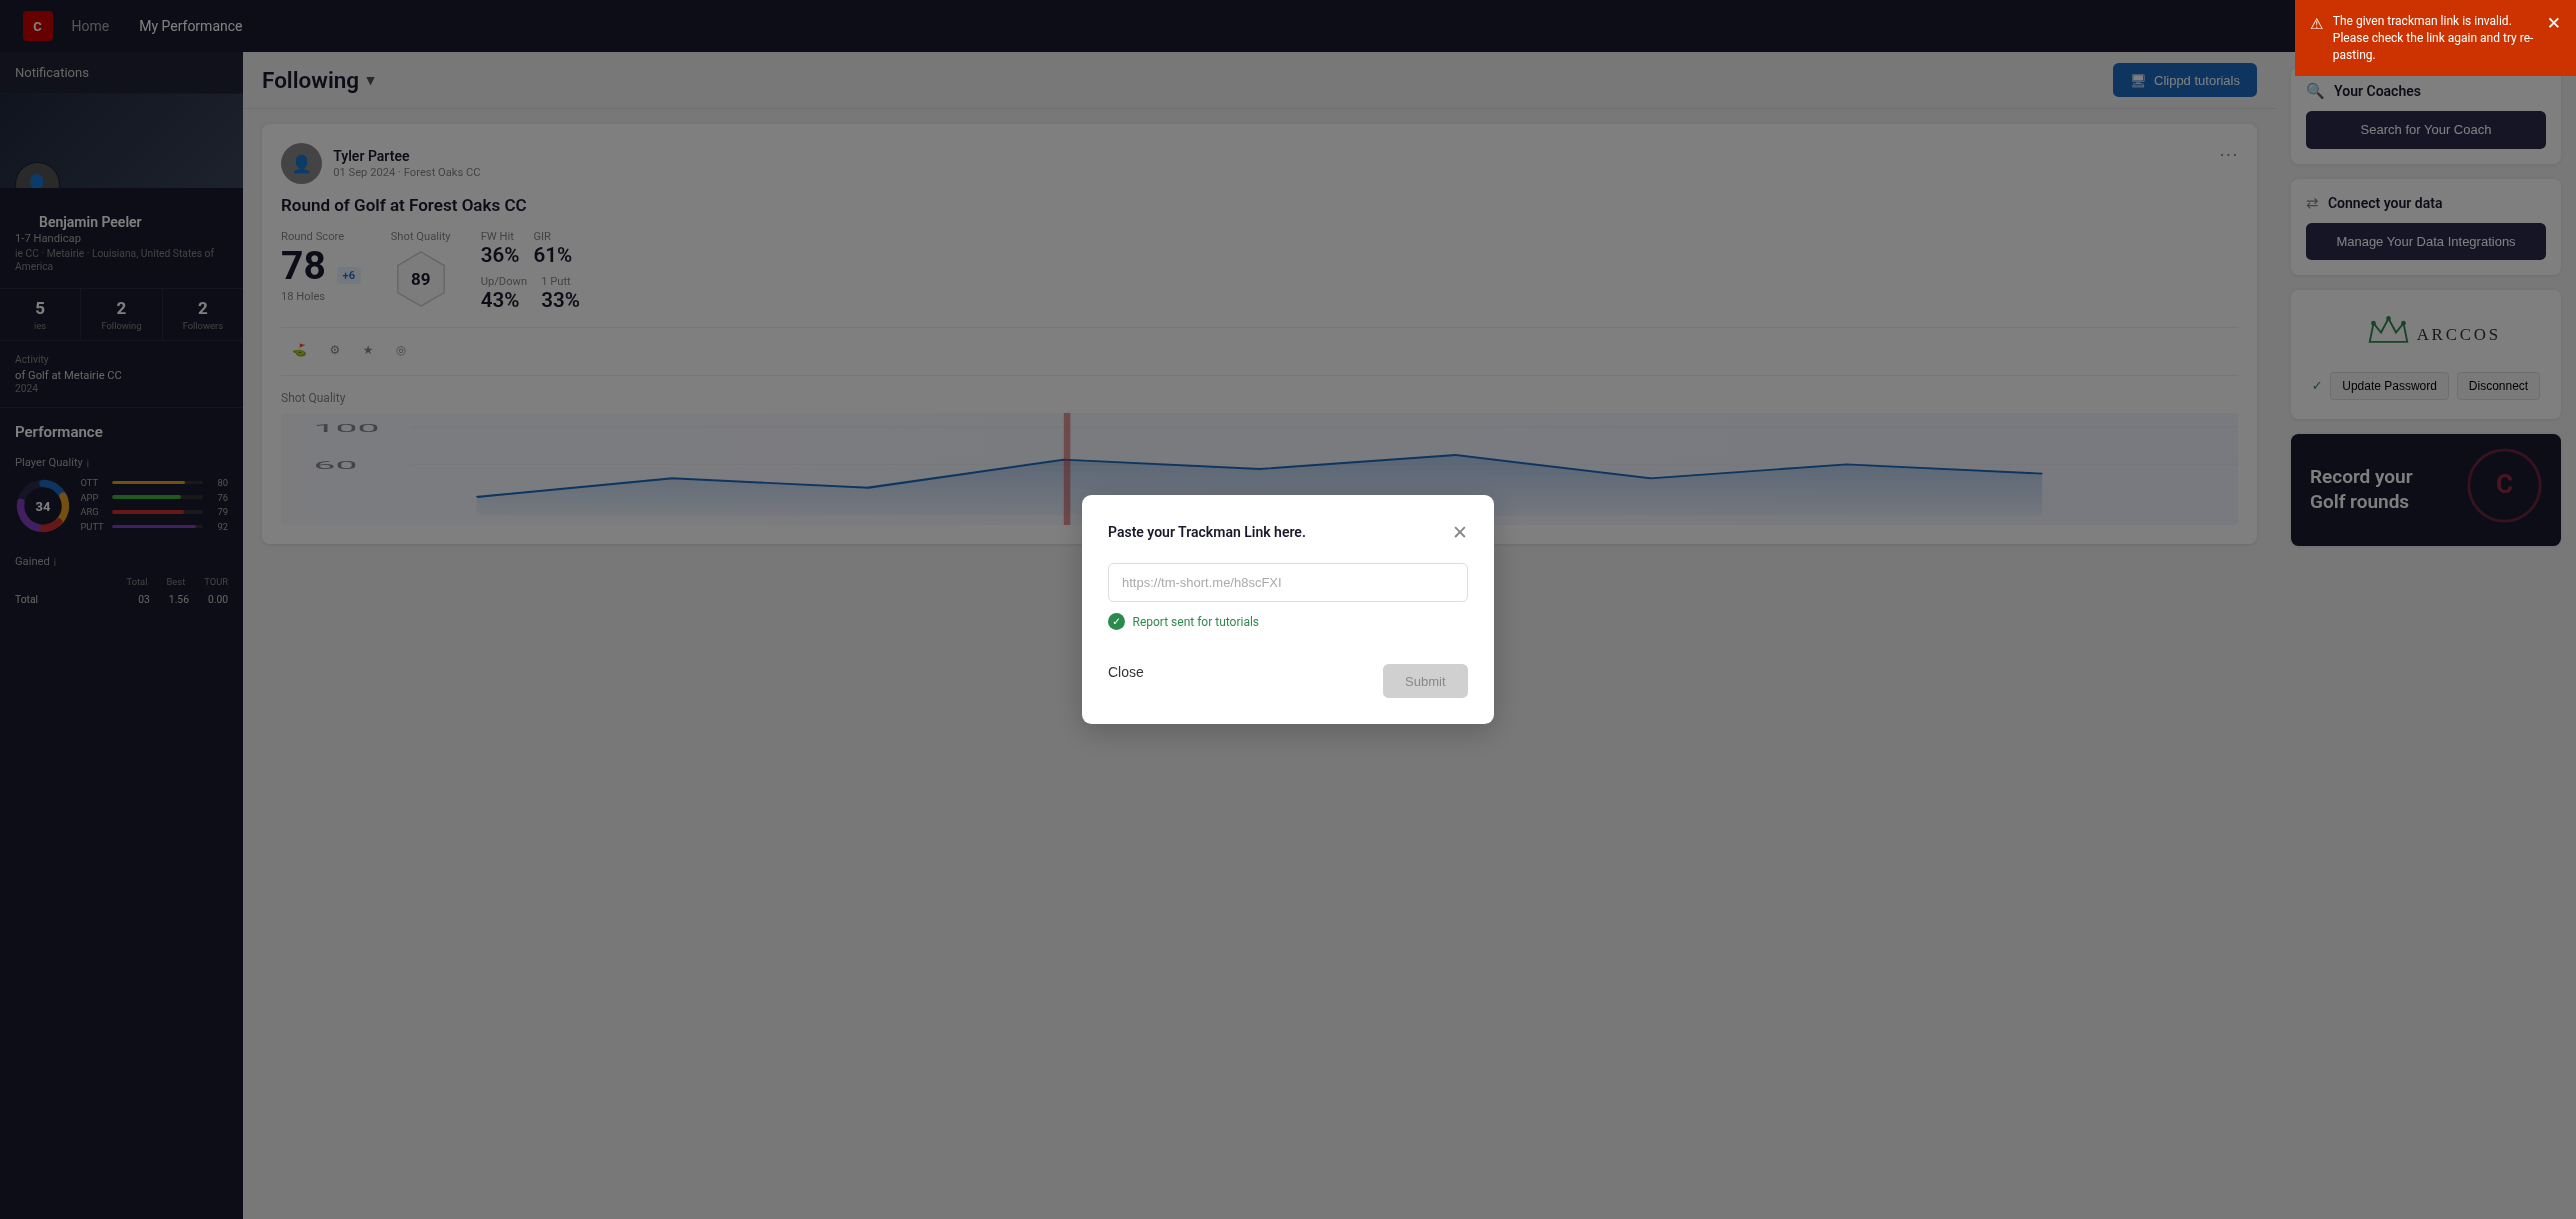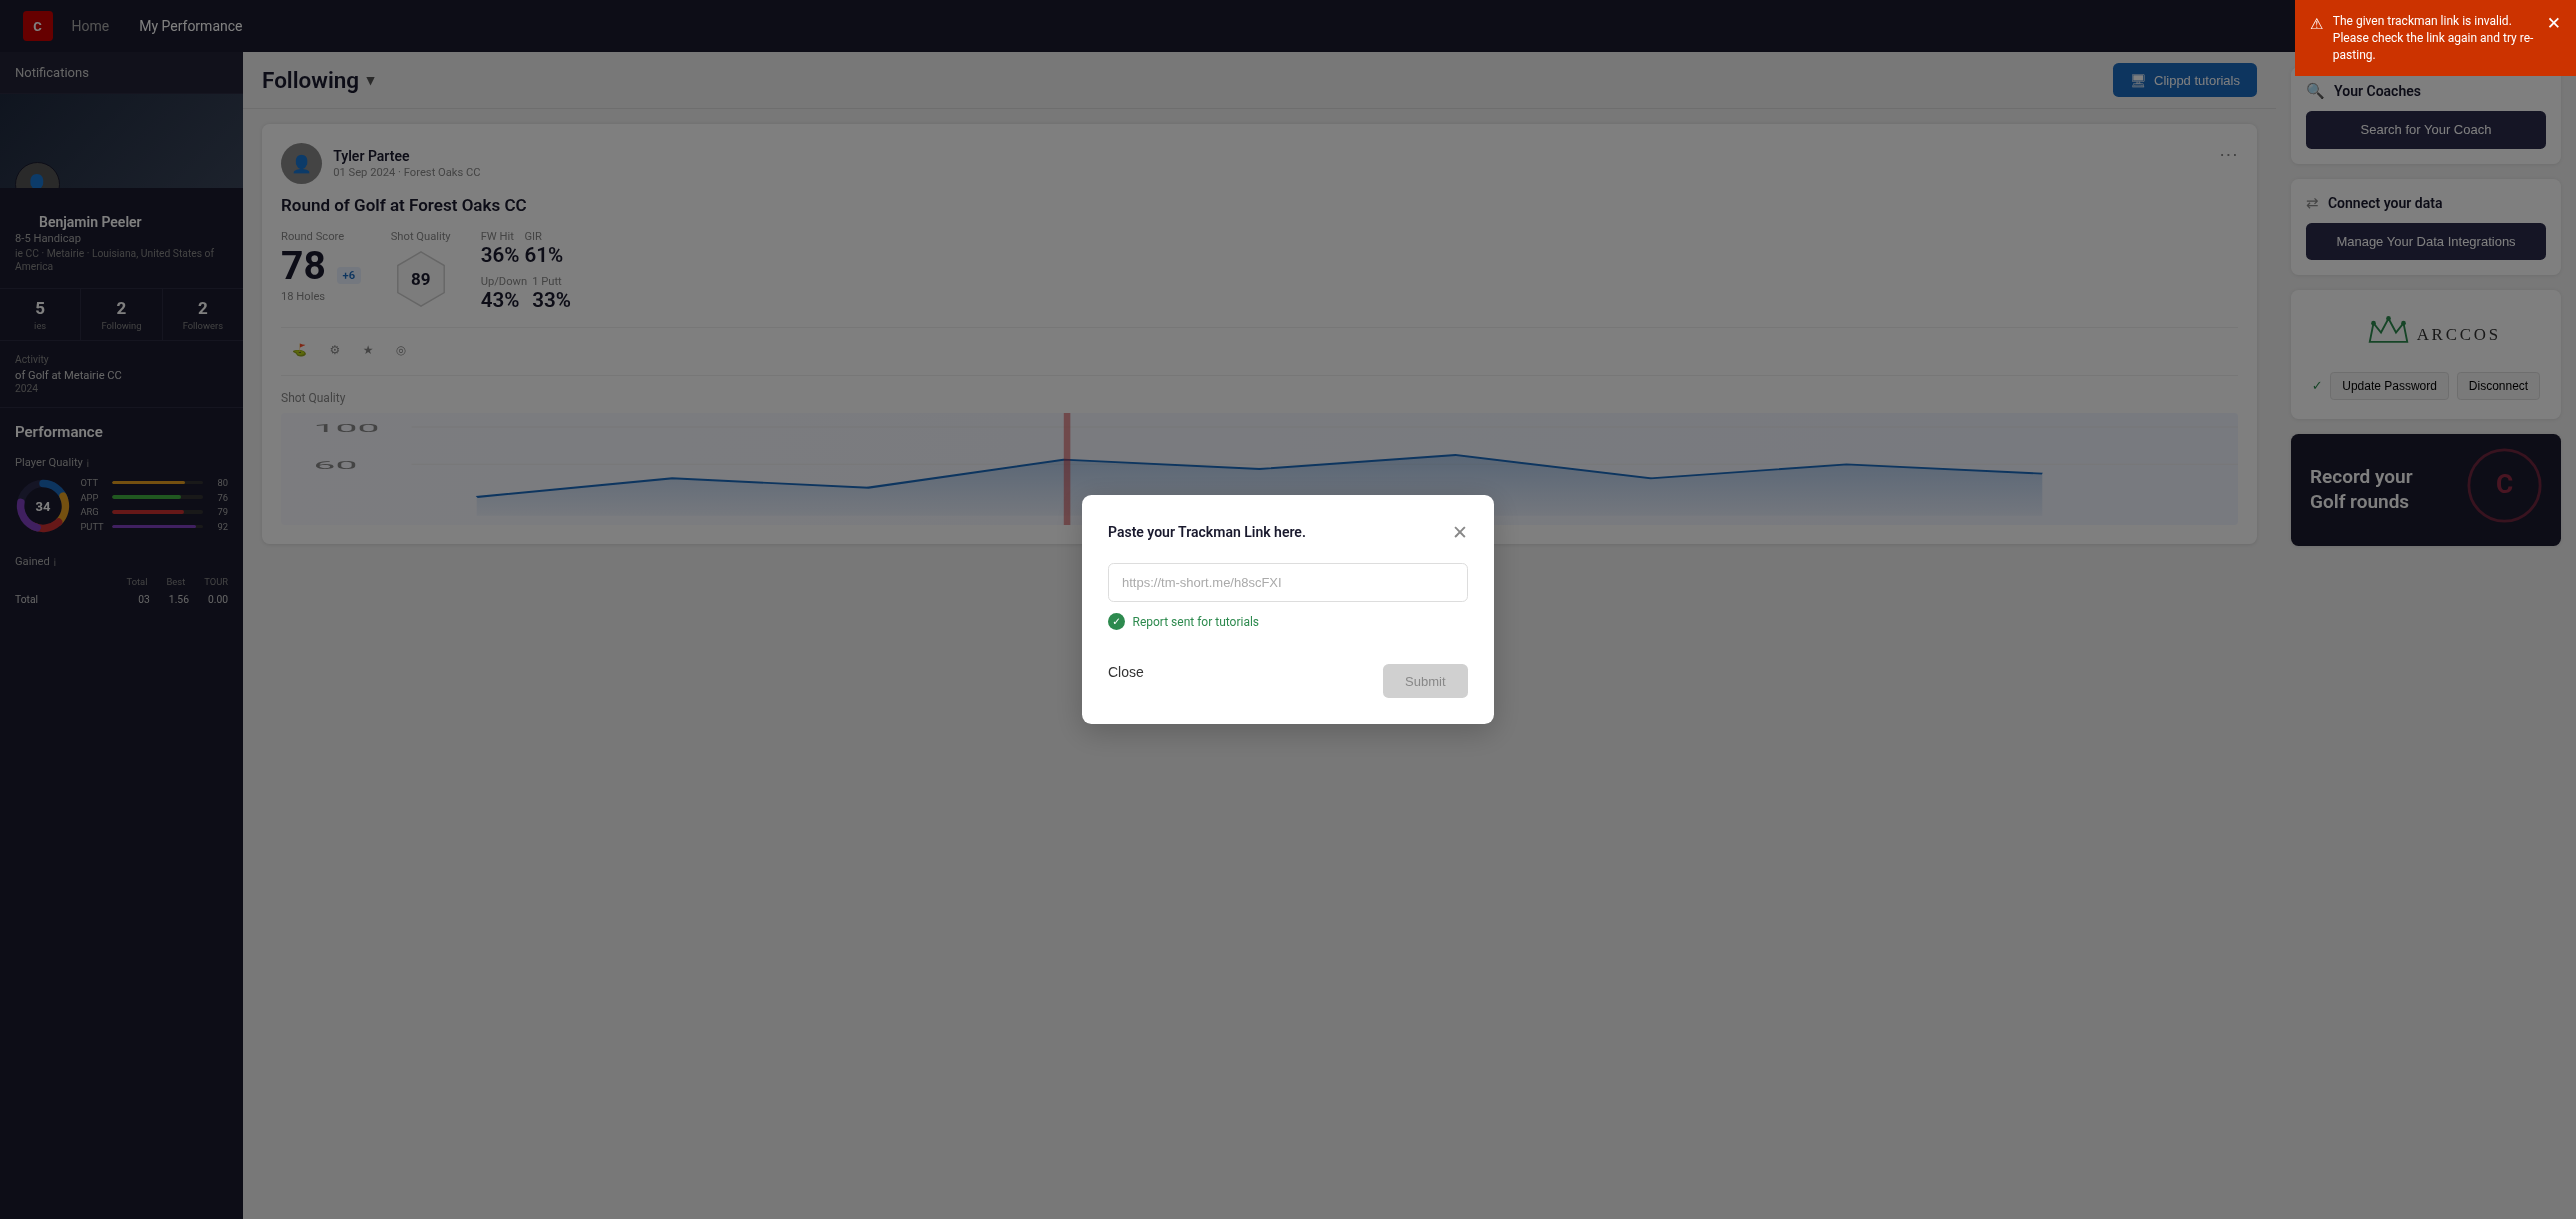--- a/index.html
+++ b/index.html
@@ -456,21 +456,21 @@
       color: #1a1a2e;
     }
 
     .fw-gir-section {
       display: flex;
       flex-direction: column;
       gap: 7.5px;
     }
     .fw-gir-row {
       display: flex;
-      gap: 5px;
+      gap: 14px;
     }
     .stat-item { }
     .stat-label {
       font-size: 11.2px;
       color: #888;
     }
     .stat-value {
       font-size: 20.6px;
       font-weight: 600;
       color: #1a1a2e;
@@ -737,21 +737,21 @@
 
     <div class="profile-section">
       <div class="profile-cover">
         <div class="profile-cover-img"></div>
         <div class="profile-avatar-wrapper">
           <div class="profile-avatar">👤</div>
         </div>
       </div>
       <div class="profile-info">
         <div class="profile-name">Benjamin Peeler</div>
-        <div class="profile-handicap">8-5 Handicap</div>
+        <div class="profile-handicap">1-7 Handicap</div>
         <div class="profile-location">ie CC · Metairie · Louisiana, United States of America</div>
       </div>
 
       <div class="profile-stats">
         <div class="profile-stat">
           <div class="profile-stat-value">5</div>
           <div class="profile-stat-label">ies</div>
         </div>
         <div class="profile-stat">
           <div class="profile-stat-value">2</div>

